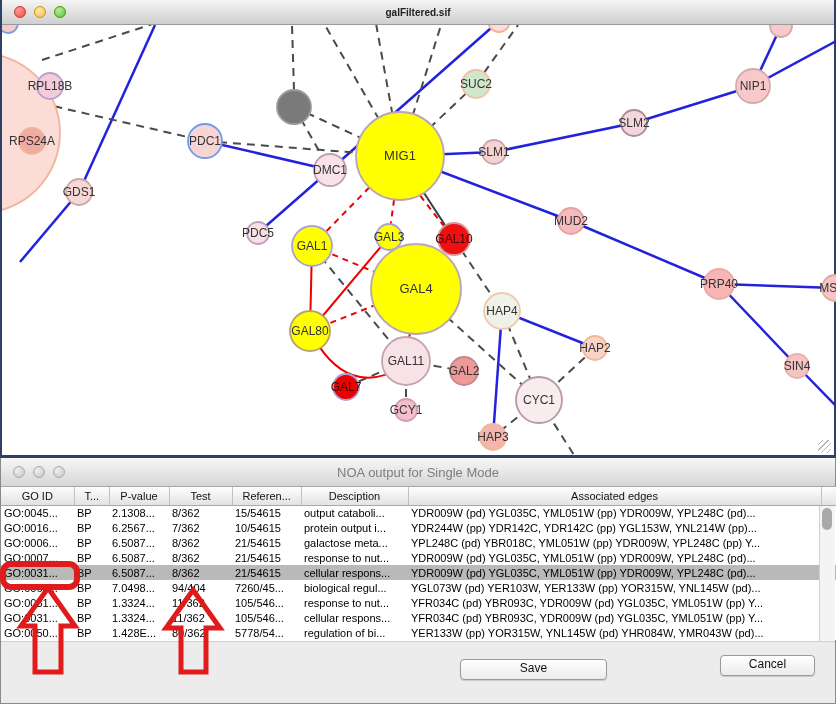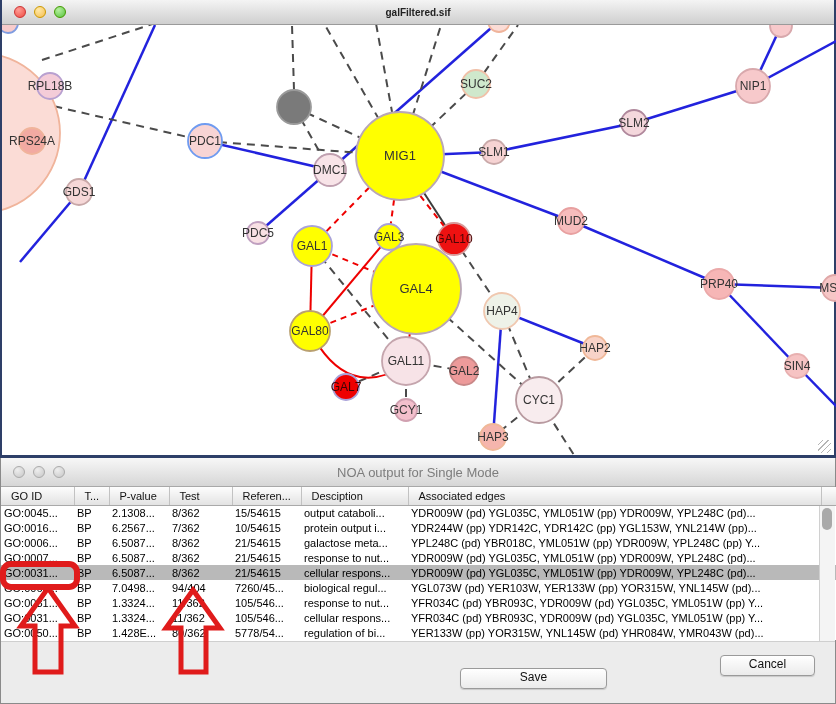--- a/index.html
+++ b/index.html
@@ -18,30 +18,30 @@
   #net-svg{position:absolute;left:0;top:0;z-index:1;}
   .grip{position:absolute;right:3px;bottom:2px;width:13px;height:13px;z-index:9;
     background:repeating-linear-gradient(135deg,transparent 0 3px,#b5b5b5 3px 4px);}
 
   
   .noa-window{position:absolute;left:0;top:458px;width:836px;height:246px;background:#ececec;box-sizing:border-box;border-left:1px solid #8a8a8a;border-right:1px solid #8a8a8a;border-bottom:1px solid #8a8a8a;}
   .noa-titlebar{position:relative;height:28px;background:linear-gradient(#f7f7f7,#d6d6d6);border-bottom:1px solid #a8a8a8;display:flex;align-items:center;}
   .noa-titlebar .title{position:absolute;left:0;right:0;text-align:center;font-size:13px;color:#7d7d7d;}
 
   table.noa{border-collapse:collapse;table-layout:fixed;width:836px;font-size:11px;background:#fff;}
-  table.noa th{height:18px;font-weight:normal;text-align:left;background:linear-gradient(#fdfdfd,#e2e2e2);border-right:1px solid #c2c2c2;border-bottom:1px solid #a9a9a9;overflow:hidden;white-space:nowrap;padding:0 10px;box-sizing:border-box;color:#111;}
+  table.noa th{height:18px;font-weight:normal;text-align:center;background:linear-gradient(#fdfdfd,#e2e2e2);border-right:1px solid #c2c2c2;border-bottom:1px solid #a9a9a9;overflow:hidden;white-space:nowrap;padding:0 10px;box-sizing:border-box;color:#111;}
   table.noa td{height:15px;padding:0 0 0 3px;white-space:nowrap;overflow:hidden;box-sizing:border-box;color:#000;border:none;}
   tr.selected td{background:#b9b9b9;}
   .table-wrap{position:relative;height:154px;background:#fff;border-bottom:1px solid #cfcfcf;}
   .vscroll{position:absolute;top:19px;right:0;width:15px;height:135px;background:#f4f4f4;border-left:1px solid #d0d0d0;}
   .vscroll .thumb{position:absolute;top:2px;left:2px;width:10px;height:22px;border-radius:6px;background:#a9a9a9;}
 
   .noa-footer{position:relative;height:63px;}
   .btn{position:absolute;height:19px;border:1px solid #9a9a9a;border-radius:4px;background:linear-gradient(#ffffff,#ebebeb);font-size:12px;font-family:"Liberation Sans",sans-serif;color:#111;text-align:center;line-height:17px;box-shadow:0 1px 1px rgba(0,0,0,.15);}
-  #save-btn{left:459px;top:26px;width:145px;}
+  #save-btn{left:459px;top:17px;width:145px;}
   #cancel-btn{left:719px;top:13px;width:93px;}
 
   
   #anno-svg{position:absolute;left:0;top:0;z-index:60;pointer-events:none;}
 </style>
 </head>
 <body>
 
 <div class="net-window">
   <svg id="net-svg" width="836" height="458">

